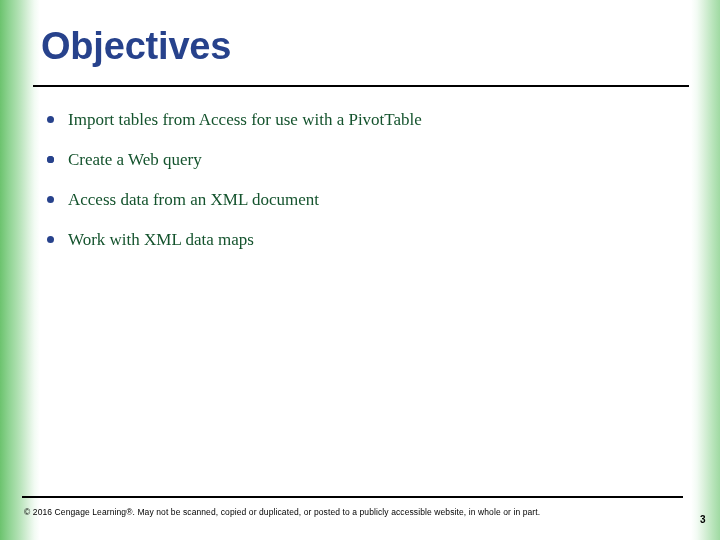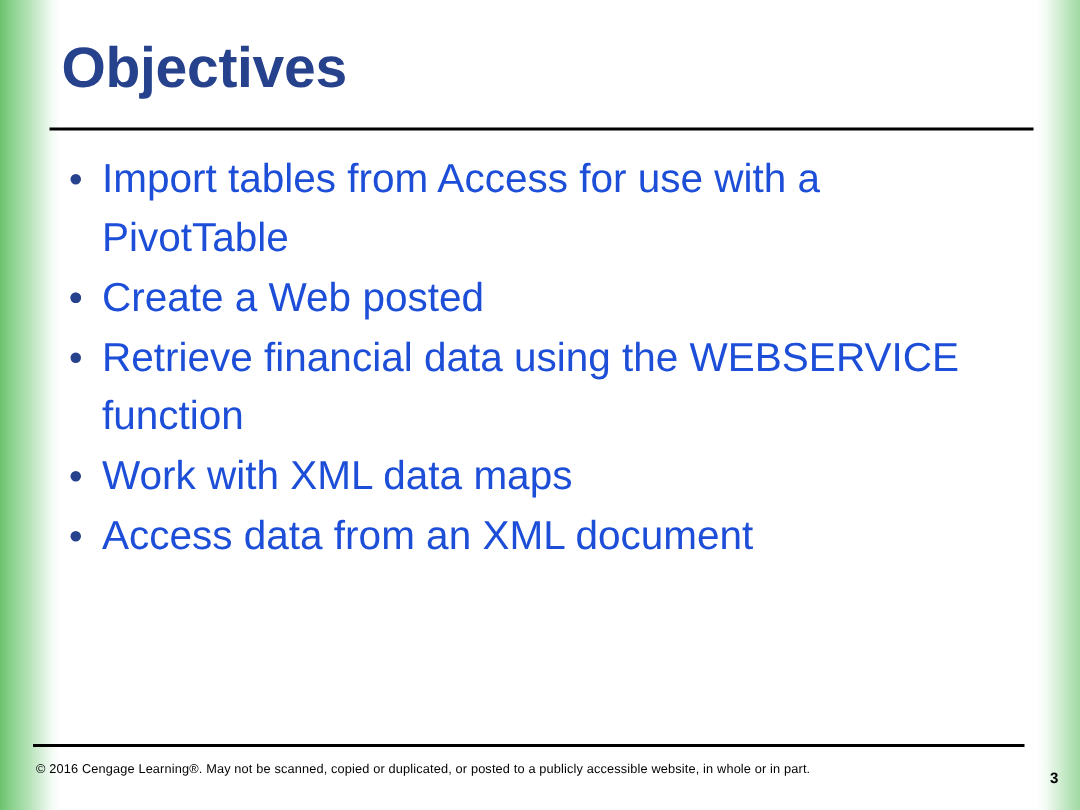--- a/index.html
+++ b/index.html
@@ -80,23 +80,24 @@
     top: 100px;
     width: 630px;
     margin: 0;
     padding: 0;
     list-style: none;
   }
   .bullet-item {
     position: relative;
     padding-left: 27px;
     margin: 0 0 1px 0;
-    font-size: 27px;
+    font-size: 17px;
     line-height: 39px;
-    color: #1d4ed8;
+    color: #14532d;
+    font-family: Liberation Serif, serif;
   }
   .bullet-dot {
     position: absolute;
     left: 6px;
     top: 16px;
     width: 7px;
     height: 7px;
     border-radius: 50%;
     background: #27428c;
   }
@@ -145,33 +146,29 @@
   <ul class="bullet-list">
     <li class="bullet-item">
       <span class="bullet-dot"></span>
       <span>Import tables from Access for use with a PivotTable</span>
     </li>
     <li class="bullet-item">
       <span class="bullet-dot"></span>
     </li>
     <li class="bullet-item">
       <span class="bullet-dot"></span>
-      <span>Create a Web posted</span>
+      <span>Create a Web query</span>
     </li>
     <li class="bullet-item">
       <span class="bullet-dot"></span>
-      <span>Retrieve financial data using the WEBSERVICE function</span>
+      <span>Access data from an XML document</span>
     </li>
     <li class="bullet-item">
       <span class="bullet-dot"></span>
       <span>Work with XML data maps</span>
-    </li>
-    <li class="bullet-item">
-      <span class="bullet-dot"></span>
-      <span>Access data from an XML document</span>
     </li>
   </ul>
 
   <div class="footer-rule"></div>
 
   <div class="footer-text">© 2016 Cengage Learning®. May not be scanned, copied or duplicated, or posted to a publicly accessible website, in whole or in part.</div>
 
   <div class="page-number">3</div>
 
 </div>

